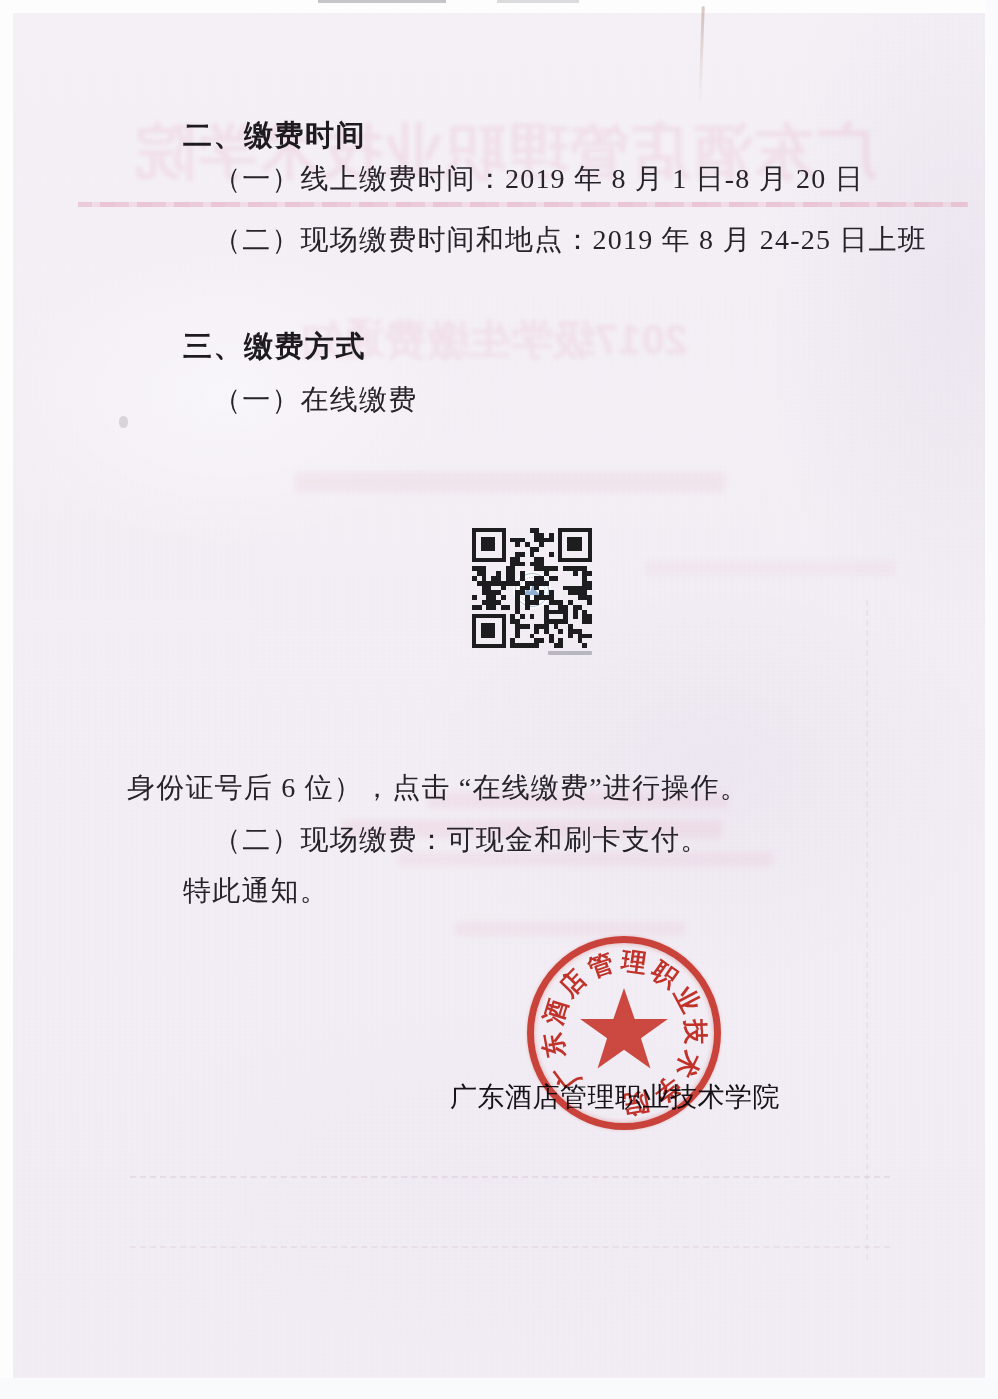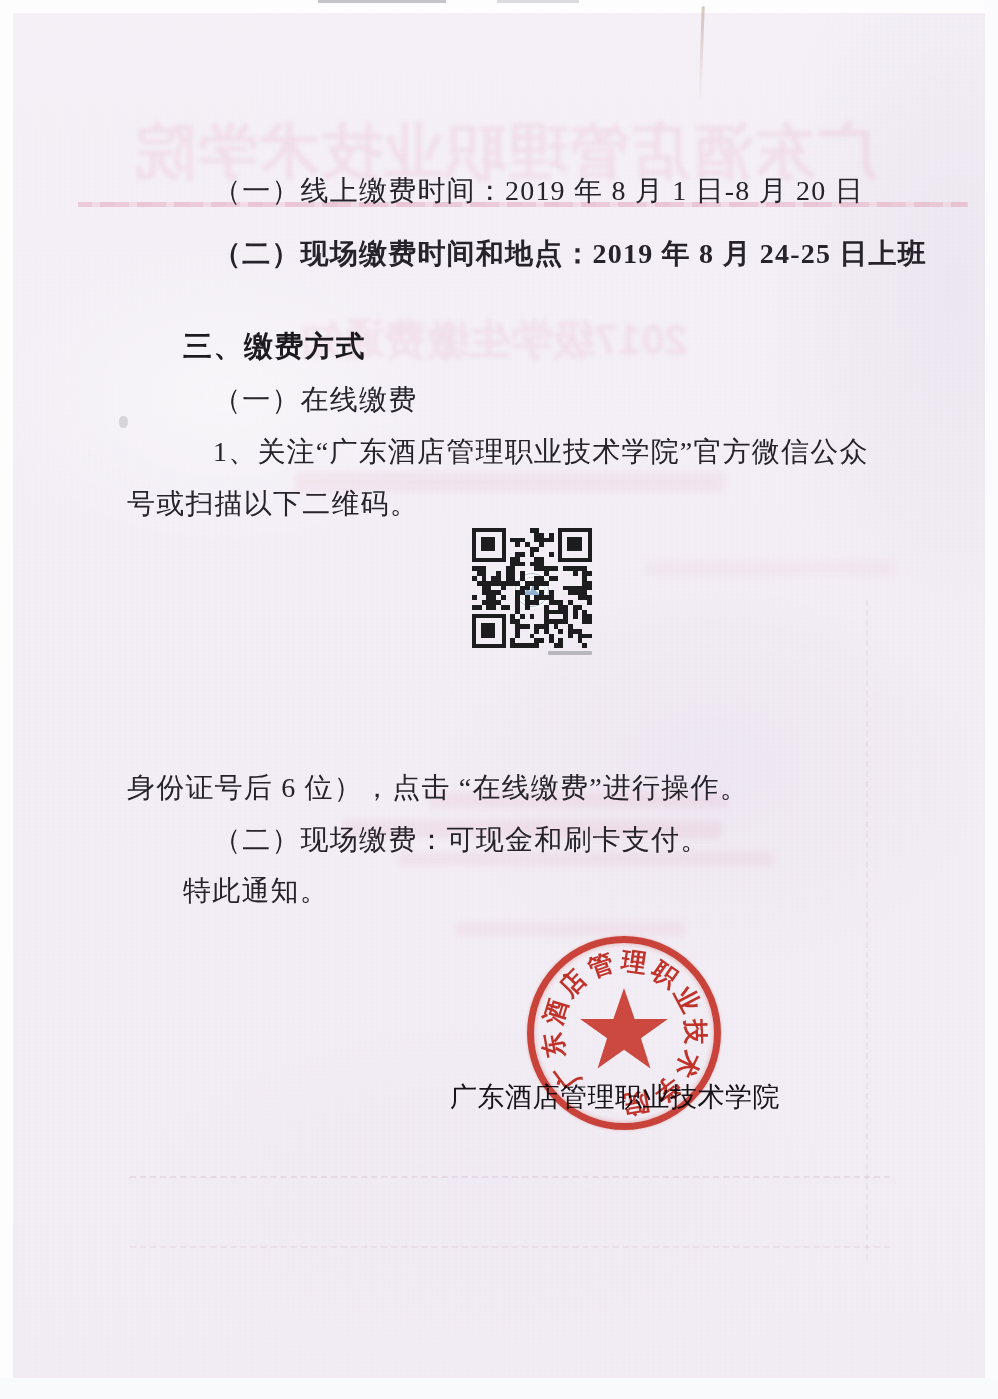--- a/index.html
+++ b/index.html
@@ -59,22 +59,22 @@
   .td2{left:497px;width:82px;opacity:.3;}
   .smudge{position:absolute;left:119px;top:416px;width:9px;height:12px;background:#6f6f78;
     opacity:.22;border-radius:45%;filter:blur(.5px);}
 
   
   .line{position:absolute;color:#26232a;font-size:28px;letter-spacing:1.2px;white-space:nowrap;
     font-family:"Liberation Serif","DejaVu Serif",serif;}
   .heading{font-family:"Liberation Sans","DejaVu Sans",sans-serif;font-weight:bold;font-size:29px;
     color:#1d1b20;letter-spacing:1.5px;}
   .l1{left:183px;top:116px;}
-  .l2{left:213px;top:172px;}
-  .l3{left:213px;top:235px;font-weight:bold;}
+  .l2{left:213px;top:160px;}
+  .l3{left:213px;top:221px;}
   .l4{left:127px;top:273px;}
   .l5{left:183px;top:327px;}
   .l6{left:213px;top:381px;}
   .l7{left:213px;top:433px;}
   .l8{left:127px;top:485px;}
   .l9{left:213px;top:665px;}
   .l10{left:127px;top:717px;}
   .l11{left:127px;top:769px;}
   .l12{left:213px;top:821px;}
   .l13{left:183px;top:872px;}
@@ -119,26 +119,25 @@
   <div class="bstrip bs1"></div>
   <div class="bstrip bs2"></div>
   <div class="bstrip bs3"></div>
   <div class="bstrip bs4"></div>
   <div class="bstrip bs5"></div>
   <div class="bstrip bs6"></div>
   <div class="bline bline-h1"></div>
   <div class="bline bline-h2"></div>
   <div class="bline bline-v"></div>
 
+  <div class="line heading l1">二、缴费时间</div>
   <div class="line l2">（一）线上缴费时间：2019 年 8 月 1 日-8 月 20 日</div>
   <div class="line l3">（二）现场缴费时间和地点：2019 年 8 月 24-25 日上班</div>
   <div class="line l6">（一）在线缴费</div>
   <div class="line heading l5">三、缴费方式</div>
-  <div class="line l7">1、关注“广东酒店管理职业技术学院”官方微信公众</div>
-  <div class="line l8">号或扫描以下二维码。</div>
   <div class="line l11">身份证号后 6 位），点击 “在线缴费”进行操作。</div>
   <div class="line l12">（二）现场缴费：可现金和刷卡支付。</div>
   <div class="line l13">特此通知。</div>
 
   <div class="qr">
     <div class="finder f-tl">
         <i></i>
       </div>
     <div class="finder f-tr">
         <i></i>

